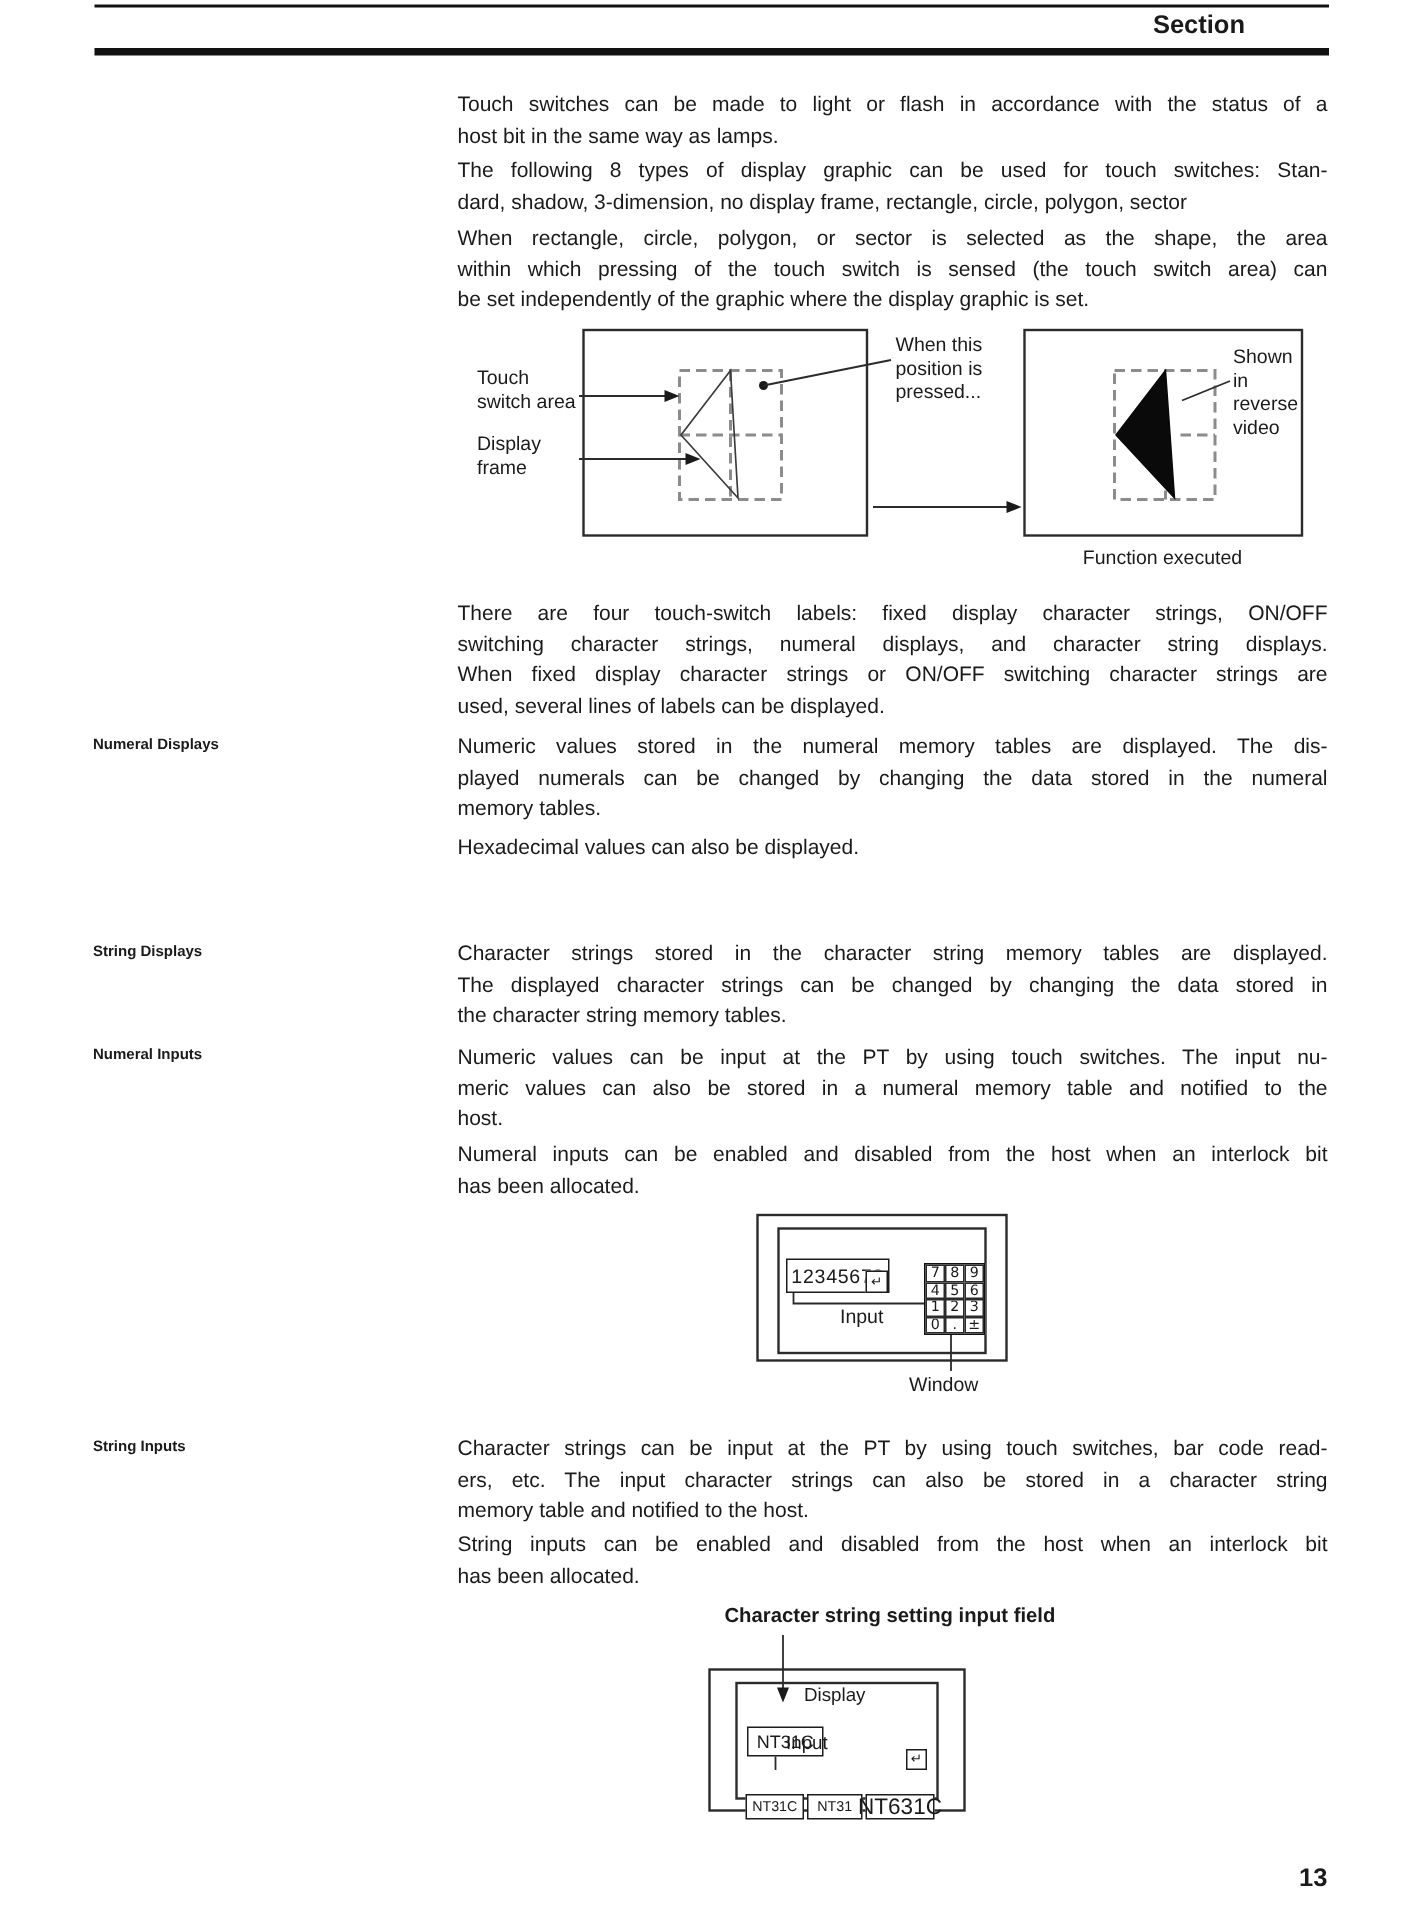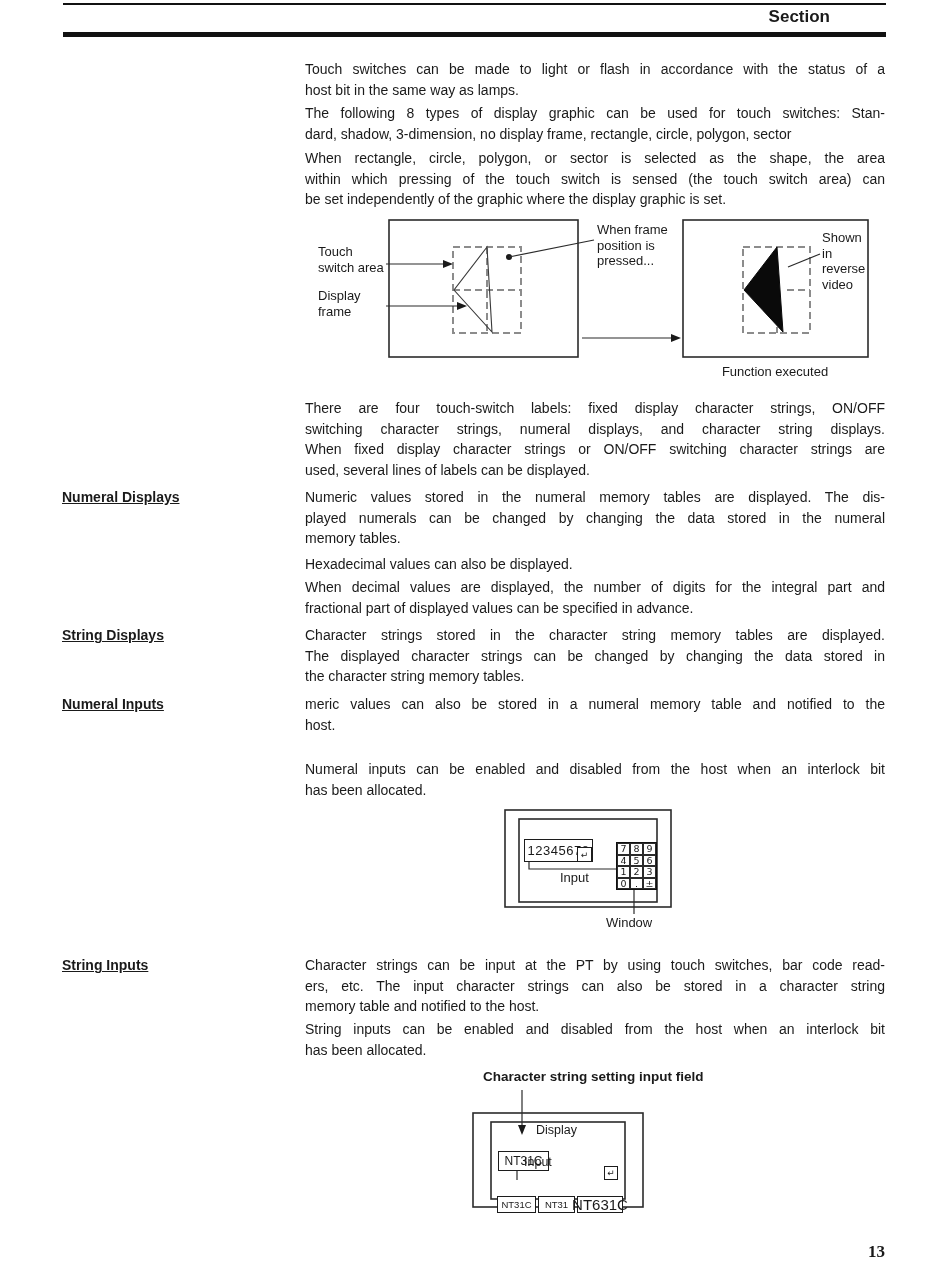--- a/index.html
+++ b/index.html
@@ -8,21 +8,21 @@
   .abs{position:absolute;}
   
   .rule-thin{position:absolute;left:63px;top:3px;width:823px;height:2px;background:#111;}
   .rule-thick{position:absolute;left:63px;top:32px;width:823px;height:5px;background:#111;}
   .section-title{position:absolute;left:630px;top:7px;width:200px;text-align:right;
                  font-size:17px;font-weight:bold;}
   
   .para{position:absolute;width:580px;font-size:14px;line-height:20.6px;}
   .para .ln{min-height:20.6px;}
   .just .ln:not(:last-child){text-align:justify;text-align-last:justify;}
-  .sidehead{position:absolute;left:62px;font-size:14px;font-weight:bold;line-height:20.6px;text-decoration:underline;}
+  .sidehead{position:absolute;left:62px;font-size:10px;font-weight:bold;line-height:20.6px;}
   
   .dlabel{position:absolute;font-size:13px;line-height:15.5px;white-space:nowrap;}
   .dlabel .ln{min-height:15.5px;}
   
   svg{position:absolute;left:0;top:0;}
   .box{fill:none;stroke:#2b2b2b;stroke-width:1.6;}
   .dash rect,.dash line{fill:none;stroke:#8c8c8c;stroke-width:2;stroke-dasharray:7 4;}
   .thin{stroke:#2b2b2b;stroke-width:1.2;fill:none;}
   .tri{fill:none;stroke:#3a3a3a;stroke-width:1.1;}
   .trif{fill:#0a0a0a;stroke:#0a0a0a;}
@@ -31,21 +31,21 @@
   .dbox{position:absolute;border:1.6px solid #1c1c1c;background:#fff;text-align:center;
         display:flex;align-items:center;justify-content:center;margin-top:16px;}
   .ret{position:absolute;border:1.4px solid #1c1c1c;background:#fff;
        font-family:"DejaVu Sans",sans-serif;font-size:9px;line-height:10px;
        display:flex;align-items:center;justify-content:center;}
   .keypad{position:absolute;border:1.6px solid #111;background:#fff;
           display:grid;grid-template-columns:13px 13px 13px;grid-auto-rows:11.5px;}
   .keypad span{border:0.6px solid #2b2b2b;font-size:9.5px;line-height:10.5px;
                text-align:center;overflow:hidden;font-family:"DejaVu Sans",sans-serif;}
   .pagenum{position:absolute;left:790px;top:1242px;width:95px;text-align:right;
-           font-family:Liberation Serif, serif;font-size:17px;font-weight:bold;}
+           font-family:Liberation Sans, sans-serif;font-size:17px;font-weight:bold;}
 </style>
 </head>
 <body>
 
 <div class="page">
 
   <div class="rule-thin"></div>
   <div class="section-title">Section</div>
   <div class="rule-thick"></div>
 
@@ -97,21 +97,21 @@
     </svg>
     <div class="dlabel" style="left:318px;top:26px">
         <div class="ln">Touch</div>
         <div class="ln">switch area</div>
       </div>
     <div class="dlabel" style="left:318px;top:70px">
         <div class="ln">Display</div>
         <div class="ln">frame</div>
       </div>
     <div class="dlabel" style="left:597px;top:4px">
-        <div class="ln">When frame</div>
+        <div class="ln">When this</div>
         <div class="ln">position is</div>
         <div class="ln">pressed...</div>
       </div>
     <div class="dlabel" style="left:822px;top:12px">
         <div class="ln">Shown</div>
         <div class="ln">in</div>
         <div class="ln">reverse</div>
         <div class="ln">video</div>
       </div>
     <div class="dlabel" style="left:670px;top:146px;width:210px;text-align:center;">Function executed</div>
@@ -126,34 +126,31 @@
 
   <div class="sidehead" style="top:487px">Numeral Displays</div>
   <div class="para just" style="left:305px;top:487px">
       <div class="ln">Numeric values stored in the numeral memory tables are displayed. The dis-</div>
       <div class="ln">played numerals can be changed by changing the data stored in the numeral</div>
       <div class="ln">memory tables.</div>
     </div>
   <div class="para" style="left:305px;top:554px">
       <div class="ln">Hexadecimal values can also be displayed.</div>
     </div>
-  <div class="para just" style="left:305px;top:577px">
-      <div class="ln">When decimal values are displayed, the number of digits for the integral part and</div>
-      <div class="ln">fractional part of displayed values can be specified in advance.</div>
-    </div>
 
   <div class="sidehead" style="top:625px">String Displays</div>
   <div class="para just" style="left:305px;top:625px">
       <div class="ln">Character strings stored in the character string memory tables are displayed.</div>
       <div class="ln">The displayed character strings can be changed by changing the data stored in</div>
       <div class="ln">the character string memory tables.</div>
     </div>
 
   <div class="sidehead" style="top:694px">Numeral Inputs</div>
   <div class="para just" style="left:305px;top:694px">
+      <div class="ln">Numeric values can be input at the PT by using touch switches. The input nu-</div>
       <div class="ln">meric values can also be stored in a numeral memory table and notified to the</div>
       <div class="ln">host.</div>
     </div>
   <div class="para just" style="left:305px;top:759px">
       <div class="ln">Numeral inputs can be enabled and disabled from the host when an interlock bit</div>
       <div class="ln">has been allocated.</div>
     </div>
 
   <div class="abs" style="left:0;top:806px;width:950px;height:134px">
     <svg width="950" height="134" viewBox="0 0 950 134">

